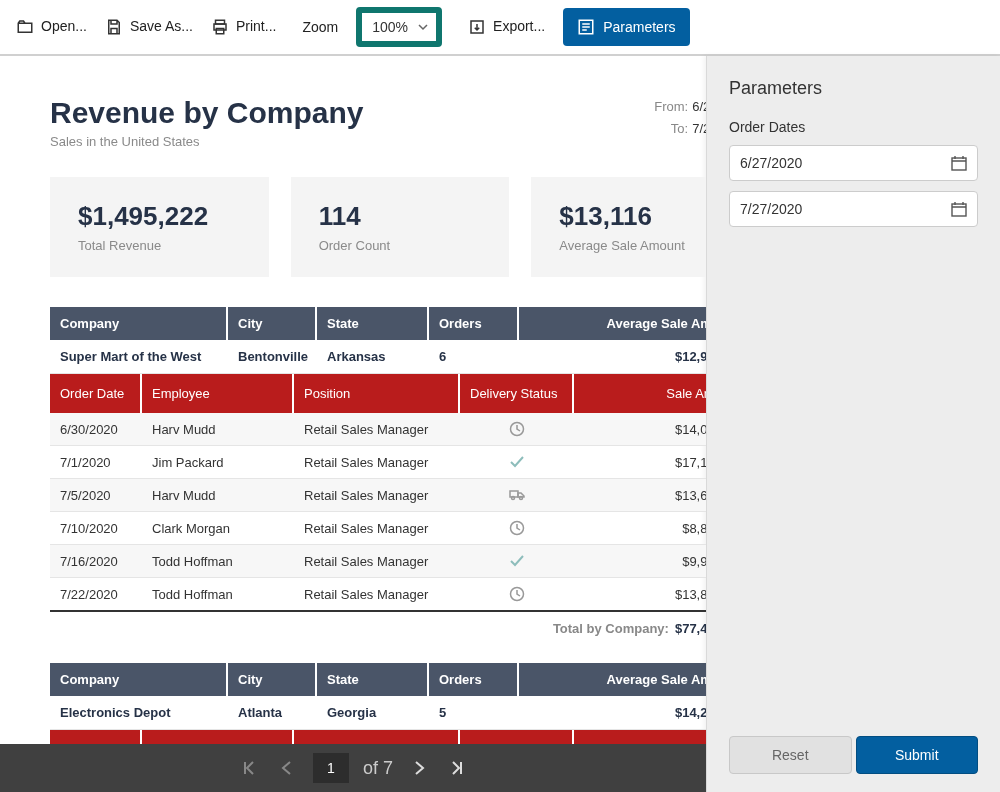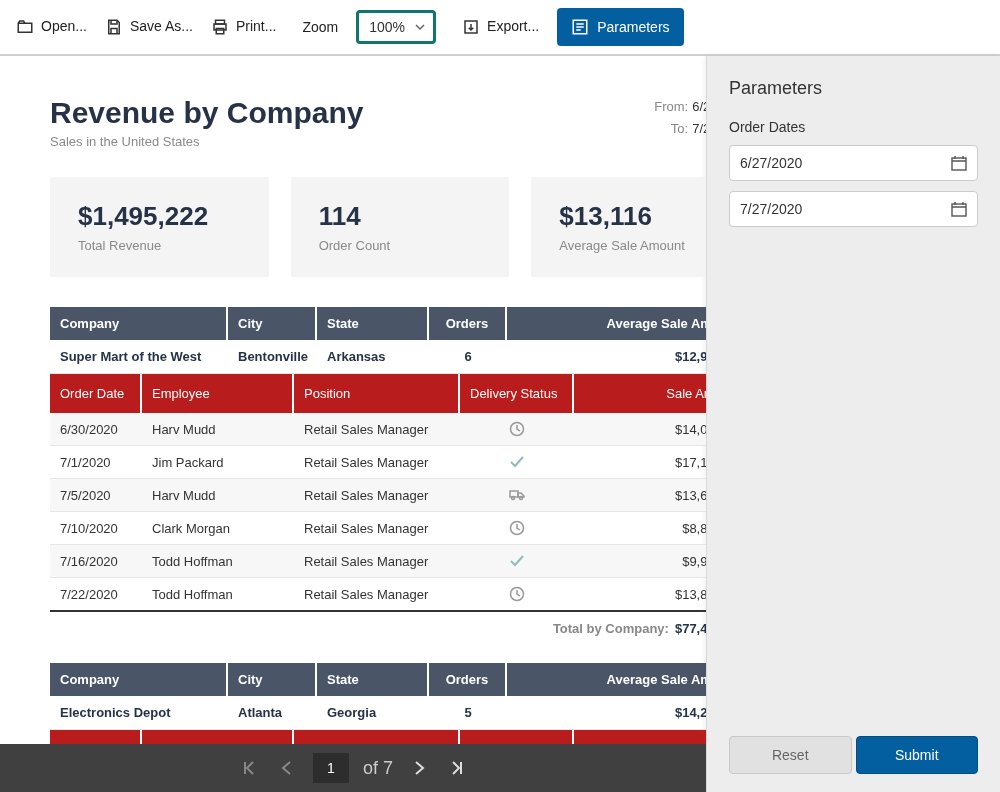--- a/index.html
+++ b/index.html
@@ -3,21 +3,21 @@
 <meta charset="utf-8">
 <style>
 * { box-sizing: border-box; margin: 0; padding: 0; }
 body { font-family: -apple-system, BlinkMacSystemFont, "Segoe UI", Arial, sans-serif; font-size: 13px; color: #333; width: 1000px; height: 792px; overflow: hidden; background: #fff; position: relative; }
 
 
 .toolbar { height: 56px; border-bottom: 2px solid #d0d0d0; display: flex; align-items: center; padding: 0 16px; gap: 18px; }
 .tb-btn { display: flex; align-items: flex-start; gap: 7px; cursor: pointer; color: #222; font-size: 14px; }
 .tb-btn svg { width: 18px; height: 18px; }
 .zoom-label { font-size: 14px; color: #222; margin-left: 8px; }
-.zoom-select { border: 3px solid #0f766e; border-radius: 4px; padding: 6px 28px 6px 10px; font-size: 14px; position: relative; cursor: pointer; display: flex; align-items: center; }
+.zoom-select { border: 6px solid #0f766e; border-radius: 4px; padding: 6px 28px 6px 10px; font-size: 14px; position: relative; cursor: pointer; display: flex; align-items: center; }
 .zoom-select svg { position: absolute; right: 8px; top: 50%; transform: translateY(-50%); width: 10px; height: 10px; }
 .params-btn { background: #035fa0; color: #fff; border-radius: 4px; padding: 10px 14px; display: flex; align-items: center; gap: 8px; cursor: pointer; font-size: 14px; }
 .params-btn svg { width: 18px; height: 18px; }
 
 
 .main-area { display: flex; height: calc(100% - 56px); }
 .report-wrap { flex: 1; overflow: hidden; position: relative; }
 .report-scroll { position: absolute; inset: 0; bottom: 48px; overflow: auto; padding: 40px 0 0 50px; }
 .param-panel { width: 294px; background: #ededed; border-left: 1px solid #d9d9d9; display: flex; flex-direction: column; box-shadow: -2px 0 5px rgba(0,0,0,0.06); }
 
@@ -46,21 +46,21 @@
 .sub-hdr-row .cell:last-child { border-right: none; }
 
 .detail-row { display: flex; border-bottom: 1px solid #e5e5e5; }
 .detail-row:nth-child(even) { background: #f7f7f7; }
 .detail-row .cell { padding: 8px 10px; font-size: 13px; color: #333; display: flex; align-items: center; }
 .detail-row.last { border-bottom: 2px solid #333; }
 
 .total-row { text-align: right; padding: 9px 10px; font-size: 13px; color: #888; font-weight: 600; }
 .total-row b { color: #263247; margin-left: 6px; }
 
-.c-company { width: 178px; } .c-city { width: 89px; } .c-state { width: 112px; } .c-orders { width: 78px; text-align: center; } .c-avg { flex: 1; text-align: right; }
+.c-company { width: 178px; } .c-city { width: 89px; } .c-state { width: 112px; } .c-orders { width: 90px; text-align: left; } .c-avg { flex: 1; text-align: right; }
 .c-date { width: 92px; } .c-emp { width: 152px; } .c-pos { width: 166px; } .c-status { width: 114px; justify-content: center; } .c-amt { flex: 1; text-align: right; justify-content: flex-end; }
 
 .status-icon { width: 16px; height: 16px; }
 
 
 .paginator { position: absolute; bottom: 0; left: 0; right: 0; height: 48px; background: #404040; display: flex; align-items: center; justify-content: center; gap: 14px; color: #aaa; }
 .pg-btn { width: 24px; height: 24px; display: flex; align-items: center; justify-content: center; cursor: pointer; }
 .pg-btn svg { width: 16px; height: 16px; }
 .pg-input { width: 36px; height: 30px; background: #2d2d2d; color: #fff; border: none; text-align: center; font-size: 14px; }
 .pg-of { color: #ccc; font-size: 18px; }

